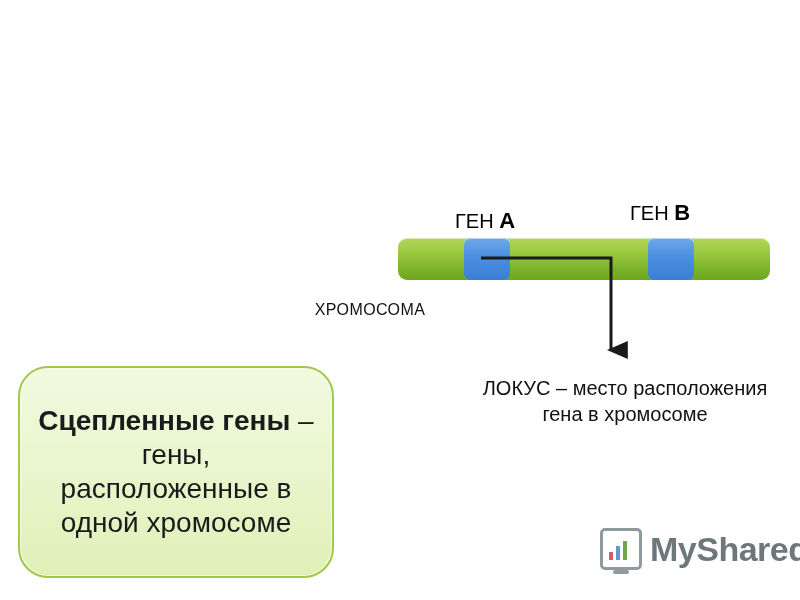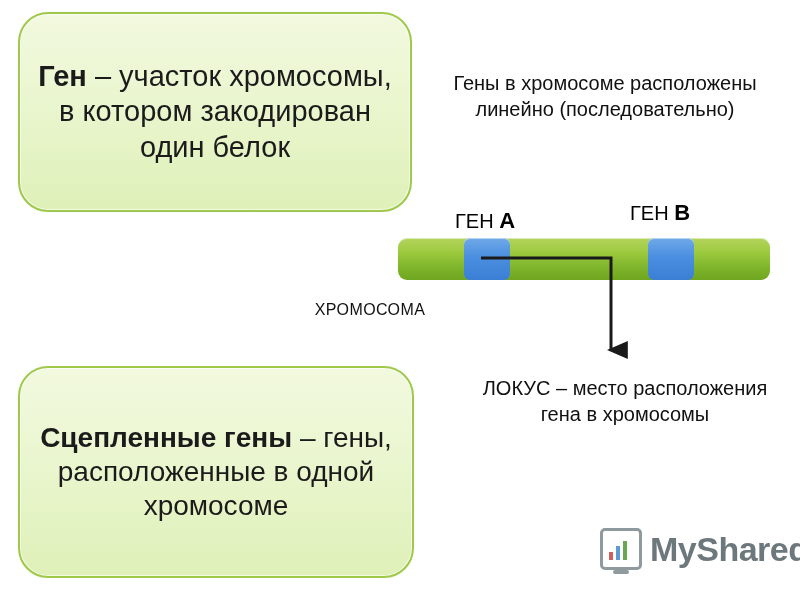--- a/index.html
+++ b/index.html
@@ -46,21 +46,21 @@
     width: 394px;
     height: 200px;
     border-radius: 30px;
   }
   #box-gene .inner {
     font-size: 29px;
   }
   #box-linked {
     left: 18px;
     top: 366px;
-    width: 396px;
+    width: 316px;
     height: 212px;
     border-radius: 30px;
   }
   #box-linked .inner {
     font-size: 28px;
   }
   .bold {
     font-weight: bold;
   }
 
@@ -189,49 +189,43 @@
     font-weight: bold;
     color: #6d787d;
     letter-spacing: -0.5px;
   }
 </style>
 </head>
 <body>
 
 <div id="stage">
 
-  <div class="callout" id="box-gene">
-    <div class="inner">
-      <span class="bold">Ген</span><span> – участок хромосомы, в котором закодирован один белок</span>
-    </div>
-  </div>
 
   <div class="callout" id="box-linked">
     <div class="inner">
       <span class="bold">Сцепленные гены</span><span> – гены, расположенные в одной хромосоме</span>
     </div>
   </div>
 
-  <div class="plain-text" id="linear-note">Гены в хромосоме расположены линейно (последовательно)</div>
 
   <div class="gene-label" id="gene-a-label">
     <span>ГЕН </span><span class="letter">А</span>
   </div>
   <div class="gene-label" id="gene-b-label">
     <span>ГЕН </span><span class="letter">В</span>
   </div>
 
   <div id="chromosome">
     <div class="gene-block" id="gene-block-a"></div>
     <div class="gene-block" id="gene-block-b"></div>
   </div>
 
   <div class="plain-text" id="chromosome-label">ХРОМОСОМА</div>
 
-  <div class="plain-text" id="locus-note">ЛОКУС – место расположения гена в хромосомы</div>
+  <div class="plain-text" id="locus-note">ЛОКУС – место расположения гена в хромосоме</div>
 
   <svg id="arrow-svg" viewBox="0 0 800 600">
     <defs>
       <marker id="arrowhead" markerWidth="7" markerHeight="7" refX="3" refY="5.6" orient="auto" markerUnits="strokeWidth">
         <path d="M0,0 L6,0 L3,7 Z" fill="#1a1a1a"></path>
       </marker>
     </defs>
     <path d="M481,258 L611,258 L611,350" fill="none" stroke="#1a1a1a" stroke-width="3" marker-end="url(#arrowhead)"></path>
   </svg>
 

